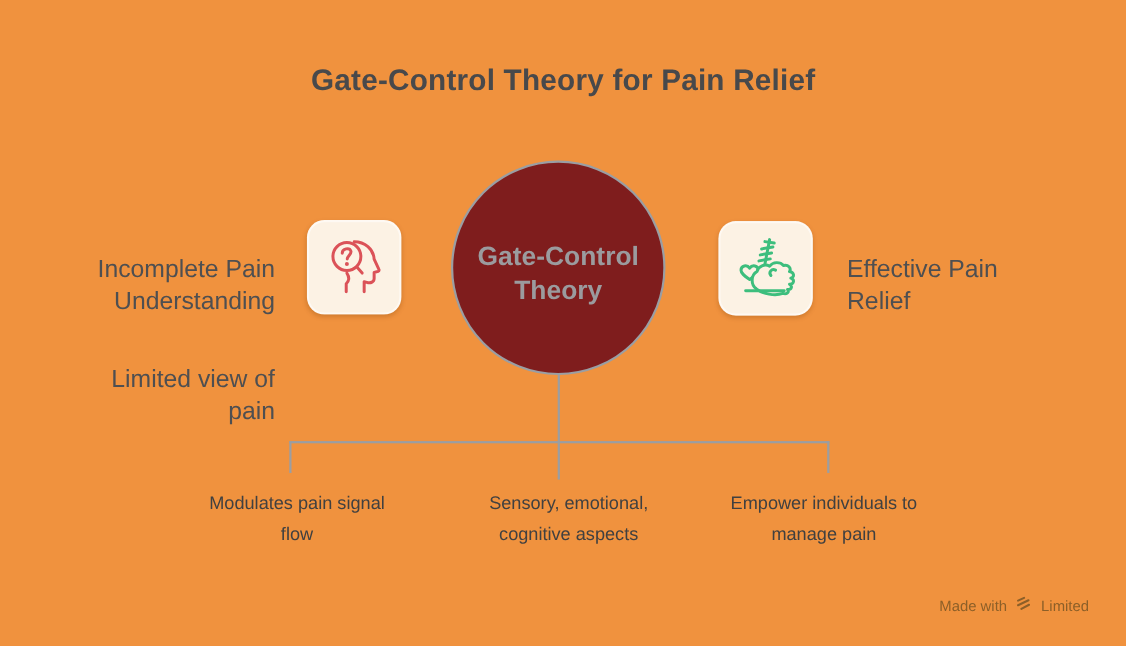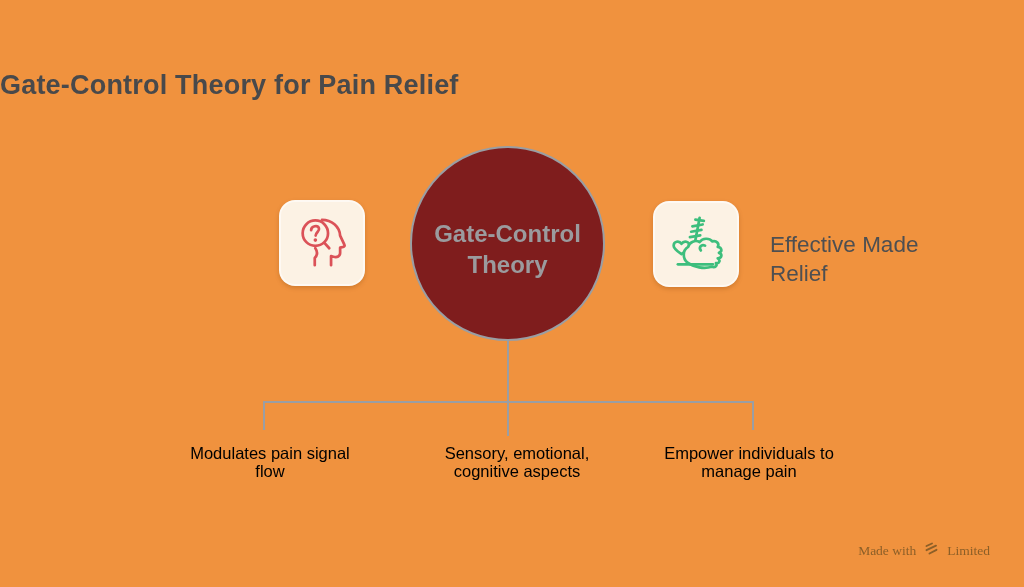--- a/index.html
+++ b/index.html
@@ -11,26 +11,25 @@
   .canvas {
     position: relative;
     width: 1024px;
     height: 587px;
     background: #F0923E;
     overflow: hidden;
   }
   .title {
     position: absolute;
     left: 0; right: 0; top: 58px;
-    text-align: left;
+    text-align: center;
     font-size: 27px;
     font-weight: bold;
     color: #48494B;
     letter-spacing: 0.2px;
-    margin-top: 12px;
   }
   .center-node {
     position: absolute;
     left: 410px; top: 146px;
     width: 195px; height: 195px;
     box-sizing: border-box;
     background: #7f1d1d;
     border: 2.5px solid #9A9EA3;
     border-radius: 50%;
     display: flex;
@@ -74,37 +73,36 @@
   }
   .side-text.left  { right: 774px; width: 230px; text-align: right; }
   .side-text.right { left: 770px;  width: 230px; text-align: left; }
   .side-text .desc { margin-top: 13px; }
   .bottom-label {
     position: absolute;
     top: 444px;
     width: 210px;
     text-align: center;
     font-size: 16.5px;
-    line-height: 18px;
-    color: #000000;
+    line-height: 28px;
+    color: #404040;
     white-space: pre-line;
   }
   .bottom-label.l1 { left: 165px; }
   .bottom-label.l2 { left: 412px; }
   .bottom-label.l3 { left: 644px; }
   .credit {
     position: absolute;
     right: 34px; top: 541px;
     display: flex;
     align-items: center;
     gap: 8px;
     font-size: 13.5px;
     font-weight: 500;
     color: #8C5F28;
-    font-family: Liberation Serif, serif;
   }
 </style>
 </head>
 <body>
 
 <div class="canvas">
 
   <div class="title">Gate-Control Theory for Pain Relief</div>
 
   <div class="center-node">
@@ -143,23 +141,29 @@
           <path d="M38 40 L55 37"></path>
           <path d="M24 51 C20 45 11 47 11 54 C11 59 17 63 24 68 C31 63 37 59 37 54 C37 47 28 45 24 51 Z"></path>
           <path d="M34 82 C26 76 25 62 35 56 C37 48 47 44 54 48 C59 41 70 41 75 47 C82 45 87 51 84 56 C91 57 92 64 86 66 C92 68 91 75 84 75 C89 78 87 84 81 83 C84 87 80 91 74 89 C62 93 44 90 34 82 Z" fill="#FCF2E4"></path>
           <path d="M56 62 C52 57 57 51 63 54"></path>
           <path d="M18 85 L76 85"></path>
         </g>
       </svg>
     </span>
   </div>
 
+  <div class="side-text left">
+    <div>Incomplete Pain
+Understanding</div>
+    <div class="desc">Limited view of
+pain</div>
+  </div>
 
   <div class="side-text right">
-    <div>Effective Made
+    <div>Effective Pain
 Relief</div>
   </div>
 
   <div class="bottom-label l1">Modulates pain signal
 flow</div>
   <div class="bottom-label l2">Sensory, emotional,
 cognitive aspects</div>
   <div class="bottom-label l3">Empower individuals to
 manage pain</div>
 

